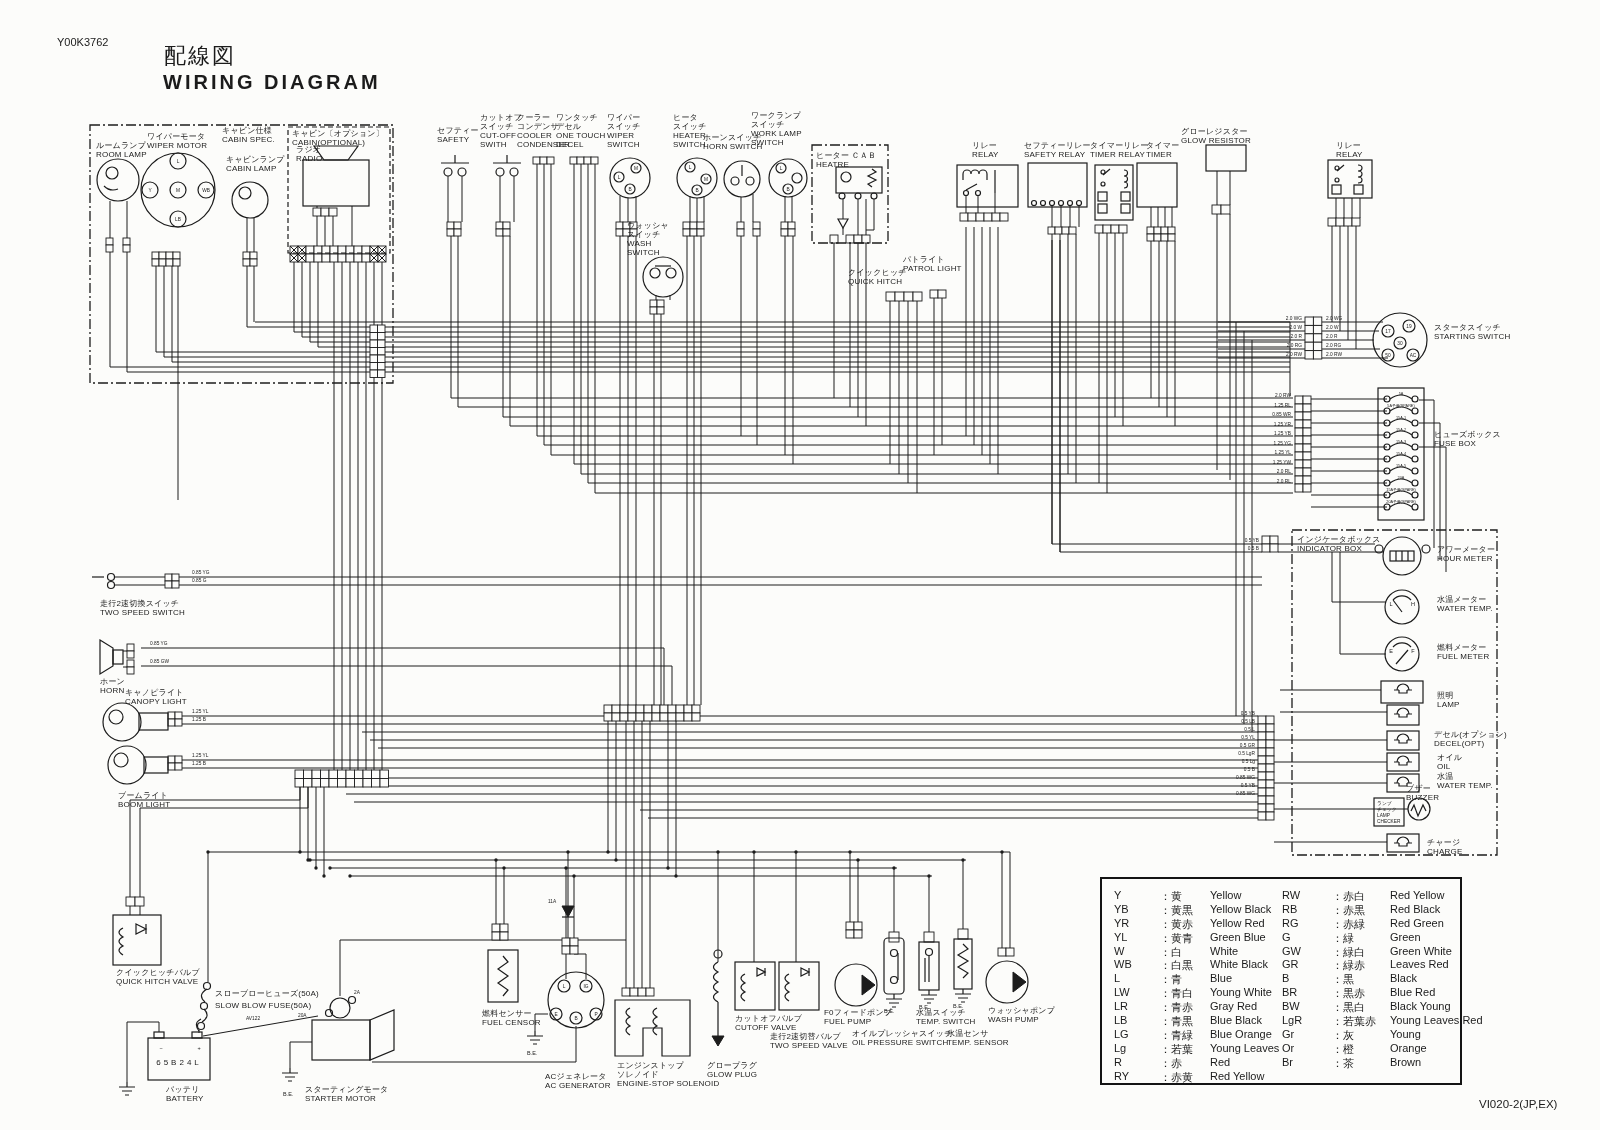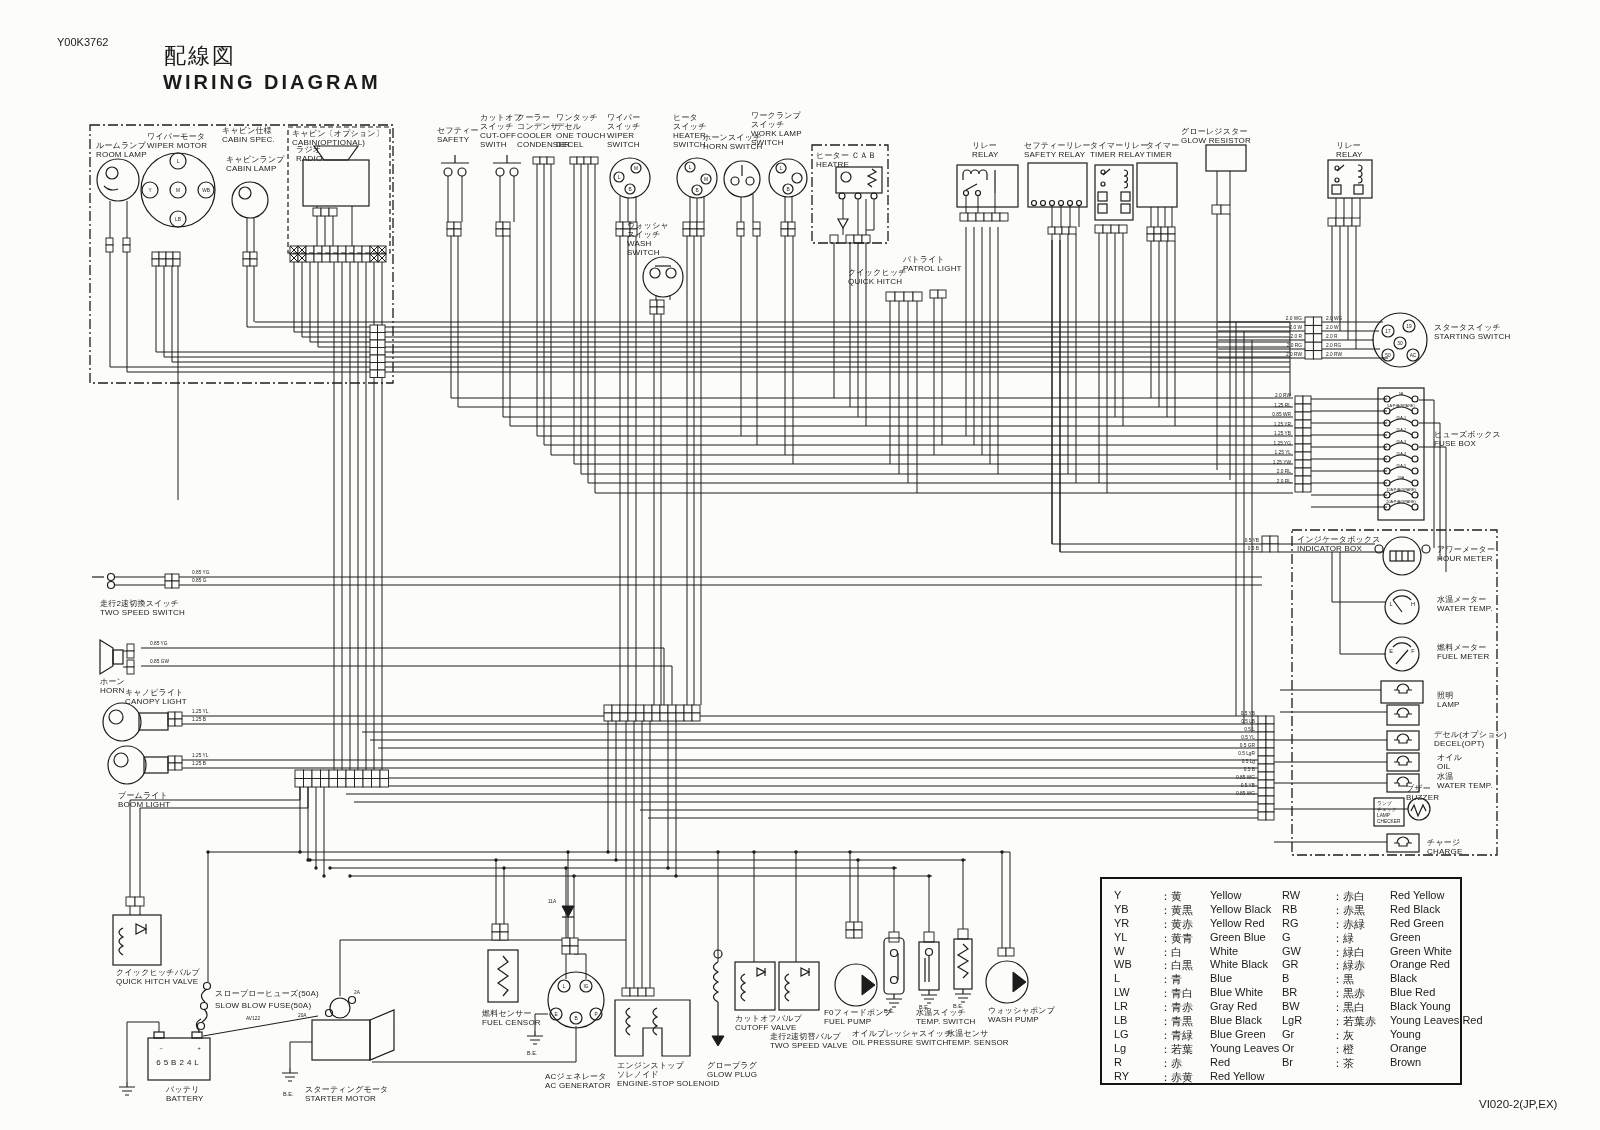--- a/index.html
+++ b/index.html
@@ -1376,30 +1376,30 @@
       <span class="lg-jp">：白</span>
       <span class="lg-en">White</span>
       <span class="lg-code">WB</span>
       <span class="lg-jp">：白黒</span>
       <span class="lg-en">White Black</span>
       <span class="lg-code">L</span>
       <span class="lg-jp">：青</span>
       <span class="lg-en">Blue</span>
       <span class="lg-code">LW</span>
       <span class="lg-jp">：青白</span>
-      <span class="lg-en">Blue White</span>
+      <span class="lg-en">Young White</span>
       <span class="lg-code">LR</span>
       <span class="lg-jp">：青赤</span>
       <span class="lg-en">Gray Red</span>
       <span class="lg-code">LB</span>
       <span class="lg-jp">：青黒</span>
       <span class="lg-en">Blue Black</span>
       <span class="lg-code">LG</span>
       <span class="lg-jp">：青緑</span>
-      <span class="lg-en">Blue Green</span>
+      <span class="lg-en">Blue Orange</span>
       <span class="lg-code">Lg</span>
       <span class="lg-jp">：若葉</span>
       <span class="lg-en">Young Leaves</span>
       <span class="lg-code">R</span>
       <span class="lg-jp">：赤</span>
       <span class="lg-en">Red</span>
       <span class="lg-code">RY</span>
       <span class="lg-jp">：赤黄</span>
       <span class="lg-en">Red Yellow</span>
     </div>
@@ -1414,21 +1414,21 @@
       <span class="lg-jp">：赤緑</span>
       <span class="lg-en">Red Green</span>
       <span class="lg-code">G</span>
       <span class="lg-jp">：緑</span>
       <span class="lg-en">Green</span>
       <span class="lg-code">GW</span>
       <span class="lg-jp">：緑白</span>
       <span class="lg-en">Green White</span>
       <span class="lg-code">GR</span>
       <span class="lg-jp">：緑赤</span>
-      <span class="lg-en">Orange Red</span>
+      <span class="lg-en">Leaves Red</span>
       <span class="lg-code">B</span>
       <span class="lg-jp">：黒</span>
       <span class="lg-en">Black</span>
       <span class="lg-code">BR</span>
       <span class="lg-jp">：黒赤</span>
       <span class="lg-en">Blue Red</span>
       <span class="lg-code">BW</span>
       <span class="lg-jp">：黒白</span>
       <span class="lg-en">Black Young</span>
       <span class="lg-code">LgR</span>

